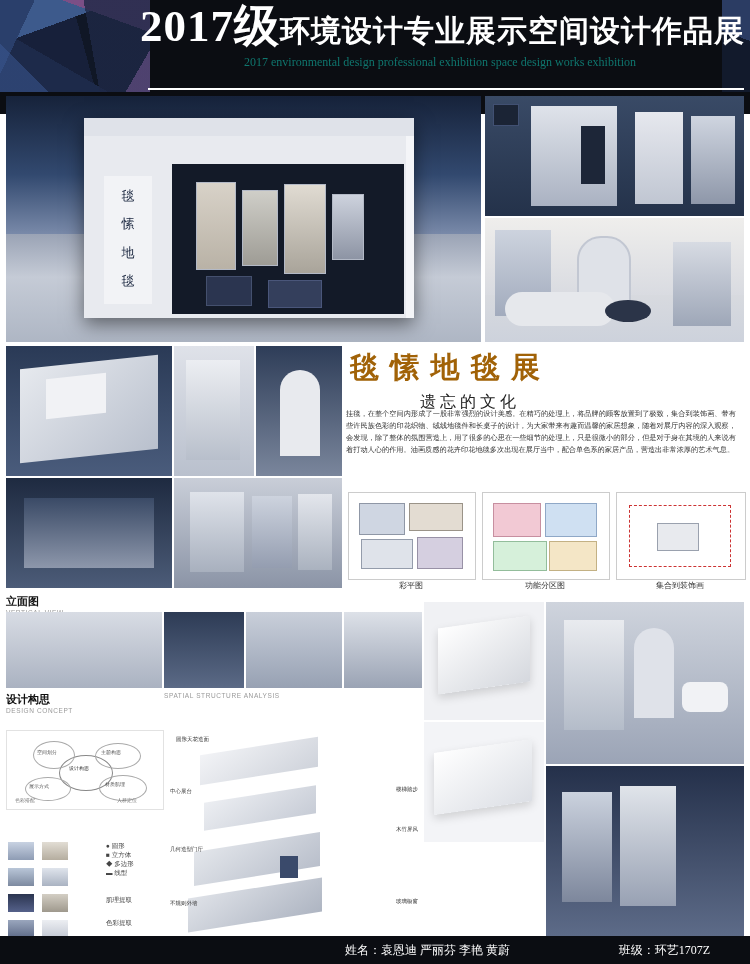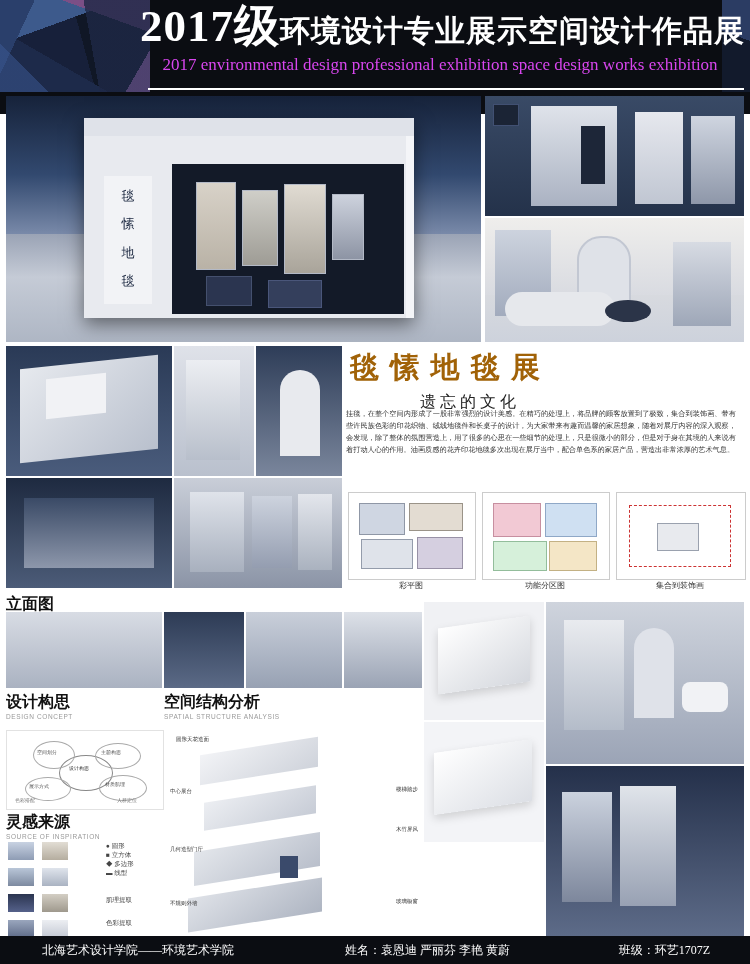--- a/index.html
+++ b/index.html
@@ -19,21 +19,21 @@
     background:
       linear-gradient(300deg,rgba(120,90,150,.55) 0 12%,transparent 12%),
       linear-gradient(45deg,rgba(60,90,150,.5) 0 20%,transparent 20%),
       linear-gradient(260deg,rgba(30,40,70,.8) 0 40%,transparent 40%);}
   .header-geo-r{position:absolute;right:0;top:0;width:28px;height:92px;
     background:linear-gradient(200deg,#2b3c63 0 40%,#121a2c 40%);}
   .title-zone{position:absolute;left:140px;top:4px;width:600px;text-align:center;}
   .title-main{color:#fff;font-family:"Liberation Serif",serif;font-weight:bold;line-height:1;white-space:nowrap;}
   .title-main .t-num{font-size:45px;letter-spacing:1px;}
   .title-main .t-cn{font-size:30px;letter-spacing:1px;}
-  .title-sub{color:#d946ef;font-family:"Liberation Serif",serif;font-size:17px;margin-top:6px;white-space:nowrap;}
+  .title-sub{color:#0f766e;font-family:"Liberation Serif",serif;font-size:12px;margin-top:6px;white-space:nowrap;}
   .header-rule{position:absolute;left:148px;top:88px;width:596px;height:2px;background:#fff;}
 
   
   .p{position:absolute;overflow:hidden;}
 
   
   .hero{left:6px;top:96px;width:475px;height:246px;
     background:linear-gradient(#1b2a44 0%,#2d4368 36%,#6d7fa0 58%,#b9c2d2 72%,#8b93a6 100%);}
   .hero-sky{position:absolute;left:0;top:0;width:100%;height:58%;
     background:linear-gradient(#16223a,#32496f 55%,#7f8fae 100%);}
@@ -82,21 +82,21 @@
   .m3{left:546px;top:602px;width:198px;height:162px;background:linear-gradient(#cfd4dd,#9ba4b6);}
   .m4{left:546px;top:766px;width:198px;height:170px;background:linear-gradient(#24304a,#5d6b88);}
 
   .concept{left:6px;top:692px;width:156px;height:36px;background:#fff;}
   .struct{left:164px;top:692px;width:258px;height:36px;background:#fff;}
   .diagram{left:6px;top:730px;width:156px;height:78px;background:#fff;border:1px solid #e2e2e2;}
   .structimg{left:164px;top:730px;width:258px;height:206px;background:#fff;}
   .inspir{left:6px;top:812px;width:156px;height:34px;background:#fff;}
   .swatches{left:6px;top:840px;width:156px;height:96px;background:#fff;}
 
-  .sec-h{font-size:16px;color:#111;font-weight:bold;}
+  .sec-h{font-size:11px;color:#111;font-weight:bold;}
   .sec-e{font-size:6.5px;color:#999;letter-spacing:.6px;}
 
   
   .footer{position:absolute;left:0;bottom:0;width:750px;height:28px;background:#0b0d12;color:#fff;}
   .footer span{font-size:12px;font-family:"Liberation Serif",serif;}
   .f-left{position:absolute;left:42px;top:6px;}
   .f-mid{position:absolute;left:345px;top:6px;}
   .f-right{position:absolute;right:40px;top:6px;}
 
   .sw{width:26px;height:18px;display:inline-block;margin:1px;border:1px solid #fff;}
@@ -232,21 +232,20 @@
     <div style="position:absolute;left:16px;top:26px;width:50px;height:110px;background:linear-gradient(#cbd2de,#7d879c);"></div>
     <div style="position:absolute;left:74px;top:20px;width:56px;height:120px;background:linear-gradient(#e0e4ea,#98a1b3);"></div>
     <div style="position:absolute;left:140px;top:30px;width:44px;height:104px;background:linear-gradient(#c6ccd8,#78melt 100%);"></div>
   </div>
 
   <div class="p concept">
     <div class="sec-h">设计构思</div>
     <div class="sec-e">DESIGN CONCEPT</div>
   </div>
   <div class="p struct">
-    <div class="sec-h">空间结构分析</div>
     <div class="sec-e">SPATIAL STRUCTURE ANALYSIS</div>
   </div>
 
   <div class="p diagram">
     <div style="position:absolute;left:52px;top:24px;width:52px;height:34px;border:1px solid #888;border-radius:50%;"></div>
     <div style="position:absolute;left:26px;top:10px;width:40px;height:26px;border:1px solid #aaa;border-radius:50%;"></div>
     <div style="position:absolute;left:88px;top:12px;width:44px;height:24px;border:1px solid #aaa;border-radius:50%;"></div>
     <div style="position:absolute;left:18px;top:46px;width:44px;height:22px;border:1px solid #aaa;border-radius:50%;"></div>
     <div style="position:absolute;left:92px;top:44px;width:46px;height:24px;border:1px solid #aaa;border-radius:50%;"></div>
     <div style="position:absolute;left:62px;top:34px;font-size:5px;color:#333;">设计构思</div>
@@ -267,24 +266,20 @@
 
     <div style="position:absolute;left:12px;top:6px;font-size:5.5px;color:#333;">圆形天花造面</div>
     <div style="position:absolute;left:6px;top:58px;font-size:5.5px;color:#333;">中心展台</div>
     <div style="position:absolute;right:4px;top:56px;font-size:5.5px;color:#333;">楼梯踏步</div>
     <div style="position:absolute;right:4px;top:96px;font-size:5.5px;color:#333;">木竹屏风</div>
     <div style="position:absolute;left:6px;top:116px;font-size:5.5px;color:#333;">几何造型门厅</div>
     <div style="position:absolute;left:6px;top:170px;font-size:5.5px;color:#333;">不规则外墙</div>
     <div style="position:absolute;right:4px;top:168px;font-size:5.5px;color:#333;">玻璃橱窗</div>
   </div>
 
-  <div class="p inspir">
-    <div class="sec-h">灵感来源</div>
-    <div class="sec-e">SOURCE OF INSPIRATION</div>
-  </div>
 
   <div class="p swatches">
     <div style="position:absolute;left:0;top:0;width:96px;">
       <span class="sw" style="background:linear-gradient(#c8d2e2,#8e9cb4);"></span>
       <span class="sw" style="background:linear-gradient(#e2ddd4,#b5ad9f);"></span>
       <span class="sw" style="background:linear-gradient(#b9c6d8,#7d8aa0);"></span>
       <span class="sw" style="background:linear-gradient(#dfe4ec,#aab3c2);"></span>
       <span class="sw" style="background:linear-gradient(#2b3550,#55618a);"></span>
       <span class="sw" style="background:linear-gradient(#d3cec4,#9f998d);"></span>
       <span class="sw" style="background:linear-gradient(#9aa6bd,#5d6a87);"></span>
@@ -298,18 +293,17 @@
       <div class="bullet"><span>●</span> <span>圆形</span></div>
       <div class="bullet"><span>■</span> <span>立方体</span></div>
       <div class="bullet"><span>◆</span> <span>多边形</span></div>
       <div class="bullet"><span>▬</span> <span>线型</span></div>
       <div class="bullet" style="margin-top:18px;">肌理提取</div>
       <div class="bullet" style="margin-top:14px;">色彩提取</div>
     </div>
   </div>
 
   <div class="footer">
-    <span class="f-left">北海艺术设计学院——环境艺术学院</span>
     <span class="f-mid"><span>姓名：</span><span>袁恩迪  严丽芬  李艳  黄蔚</span></span>
     <span class="f-right"><span>班级：</span><span>环艺1707Z</span></span>
   </div>
 
 </div>
 
 </body></html>

